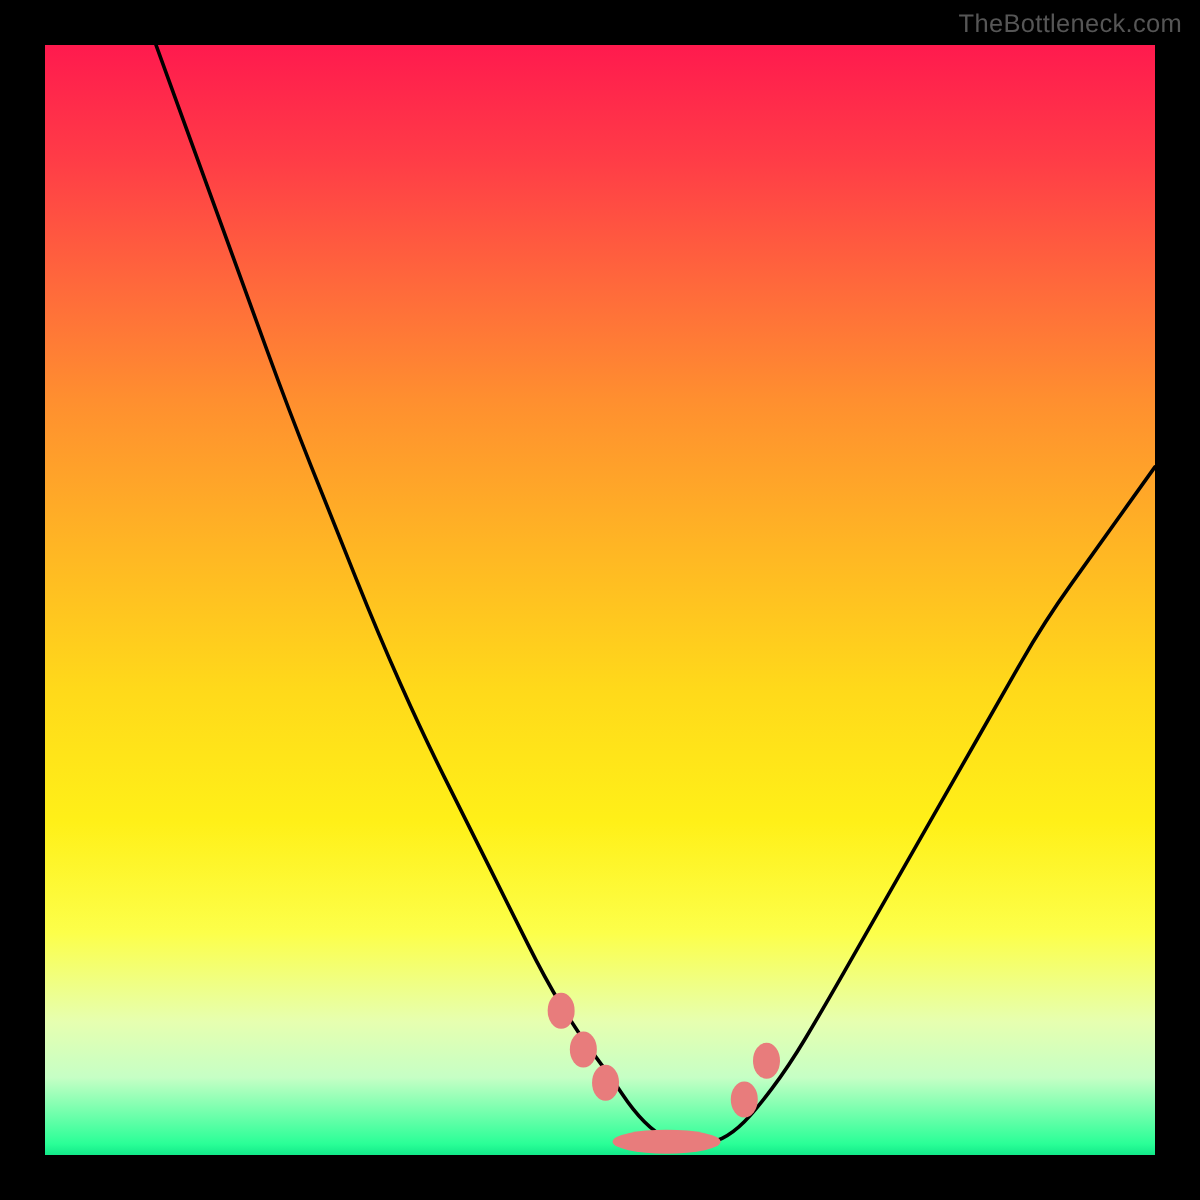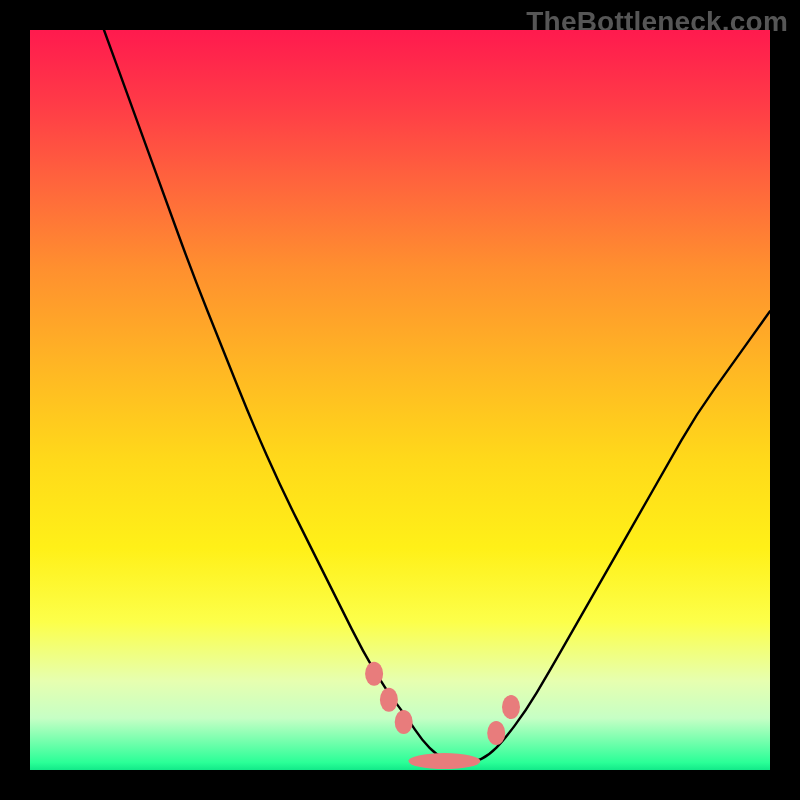--- a/index.html
+++ b/index.html
@@ -8,23 +8,23 @@
     width: 800px;
     height: 800px;
     background: #000;
     position: relative;
   }
   .watermark {
     position: absolute;
     top: 6px;
     right: 12px;
     font-family: Arial, Helvetica, sans-serif;
-    font-size: 28px;
+    font-size: 17px;
     color: #565656;
-    font-weight: 700;
+    font-weight: 400;
     letter-spacing: 0.2px;
   }
   .plot {
     position: absolute;
     left: 30px;
     top: 30px;
     width: 740px;
     height: 740px;
     background: linear-gradient(to bottom,
       #ff1a4e 0%,

